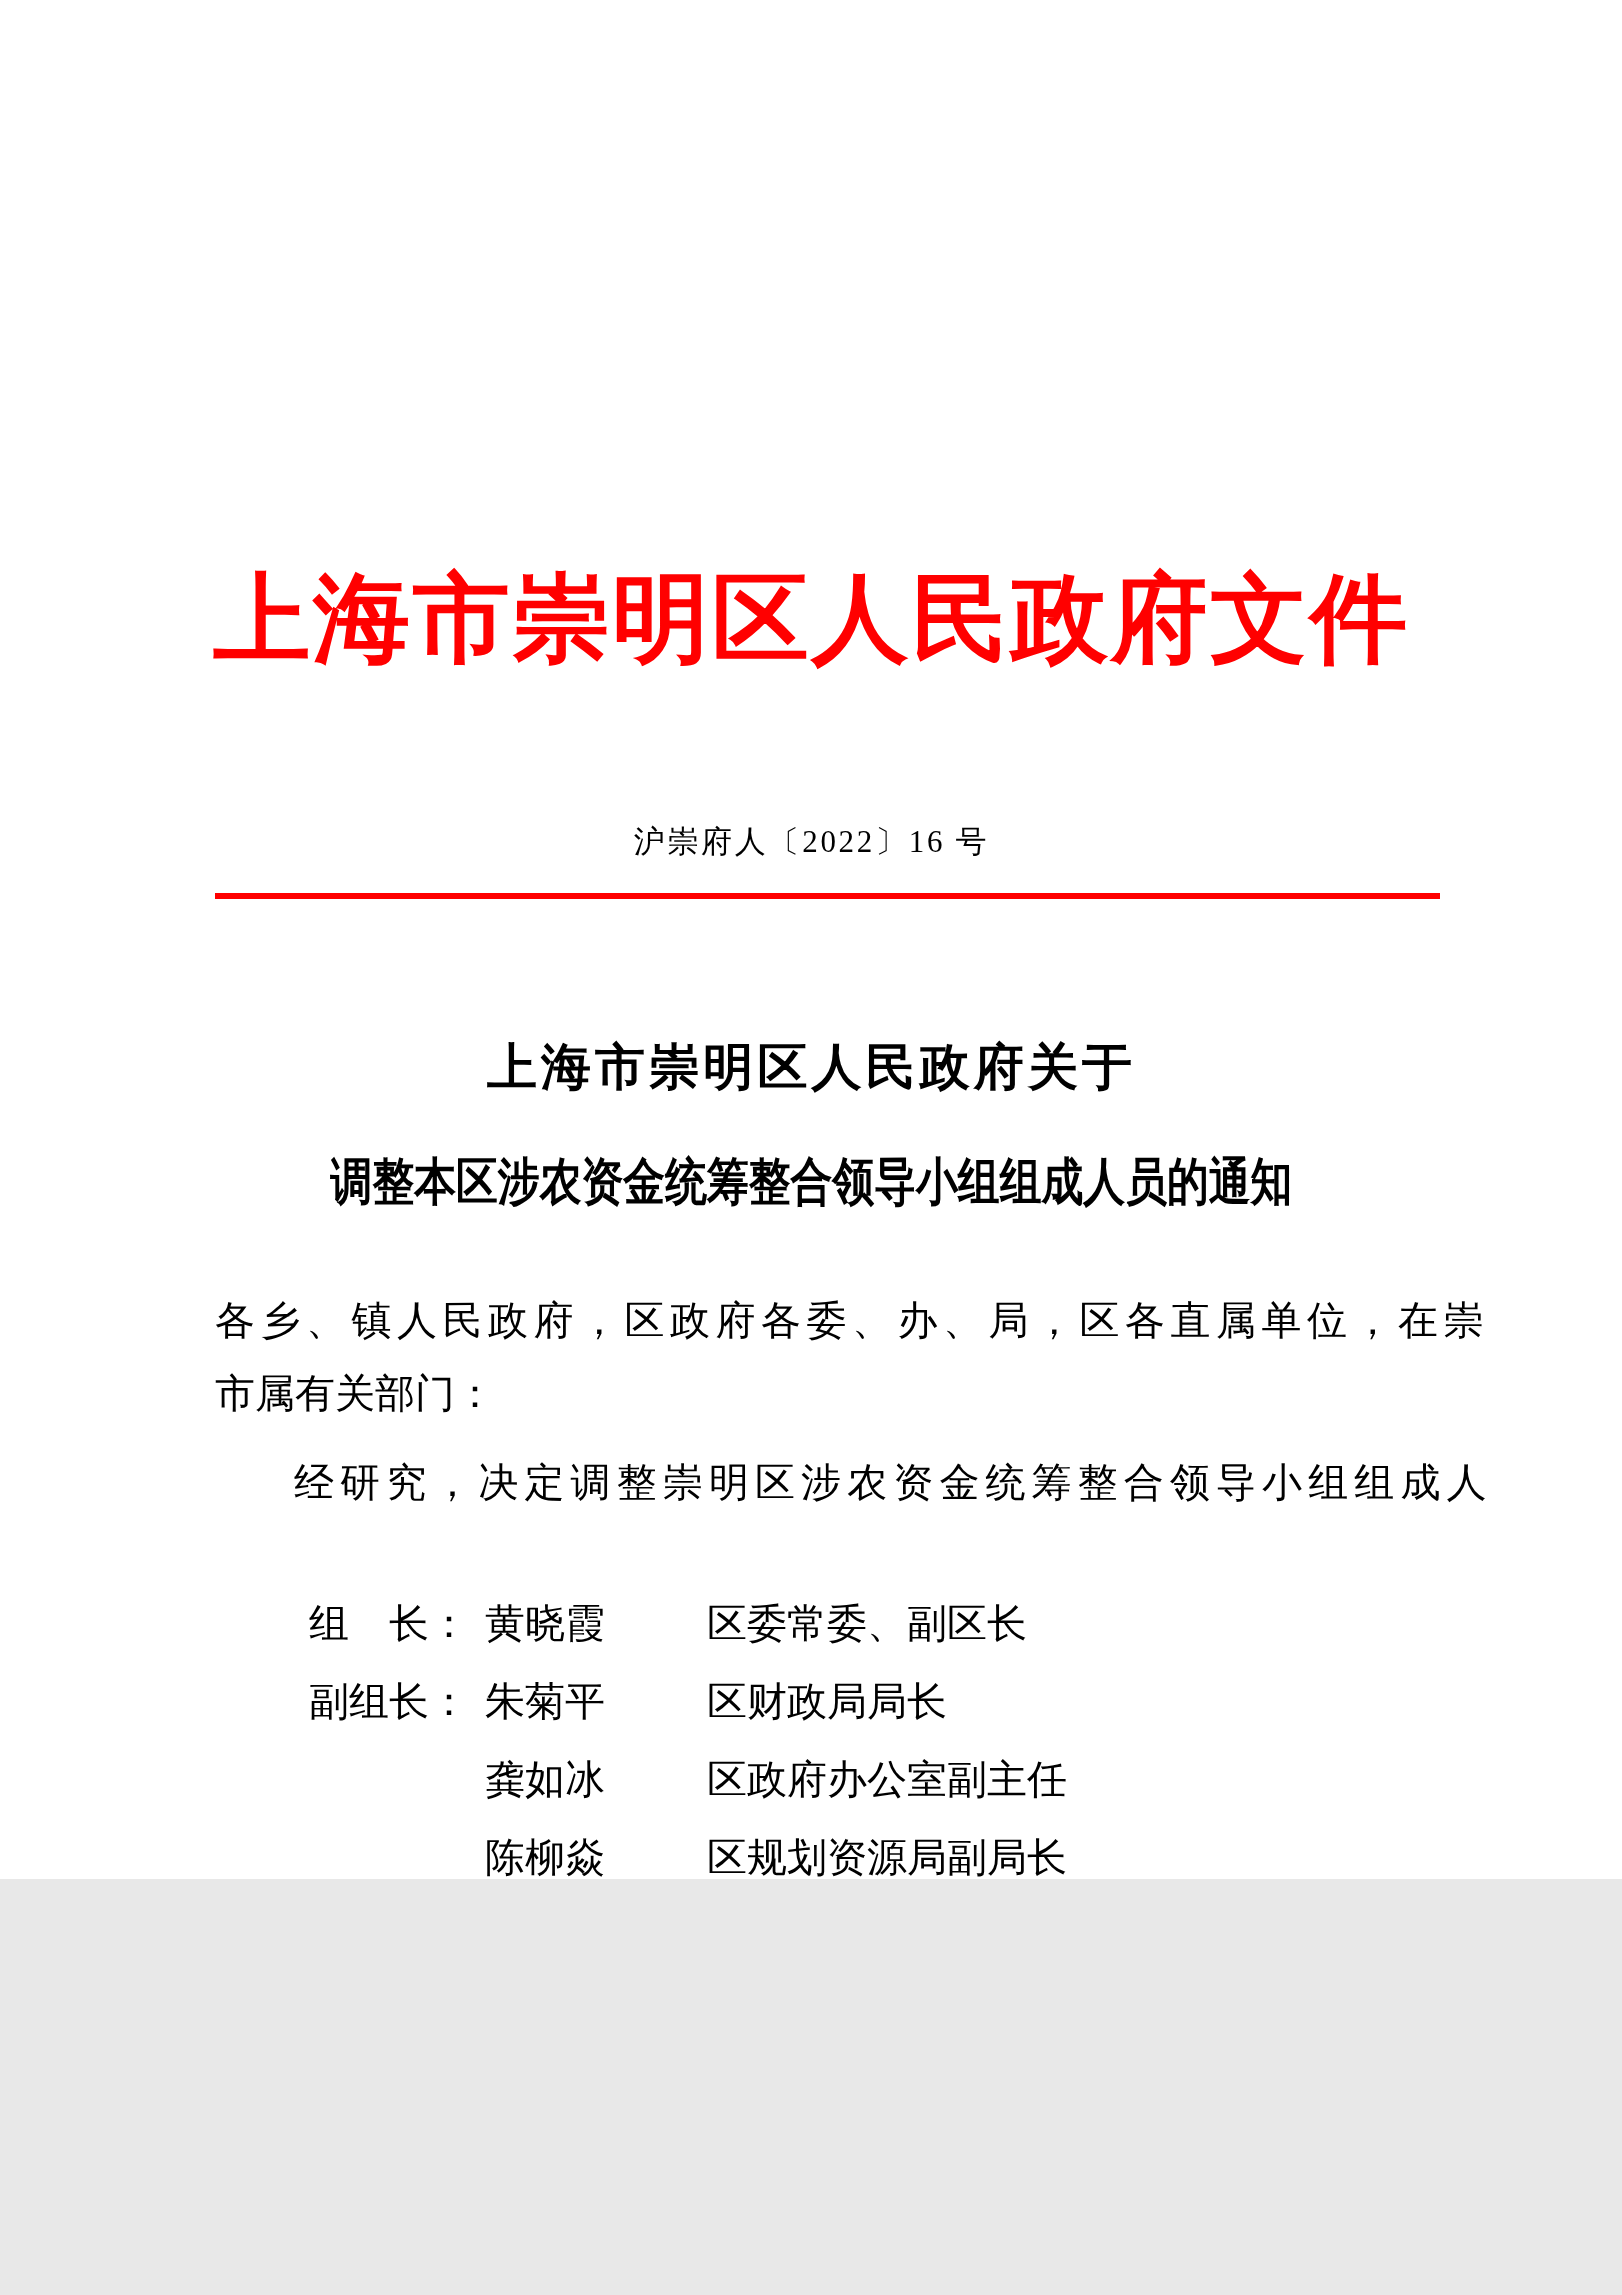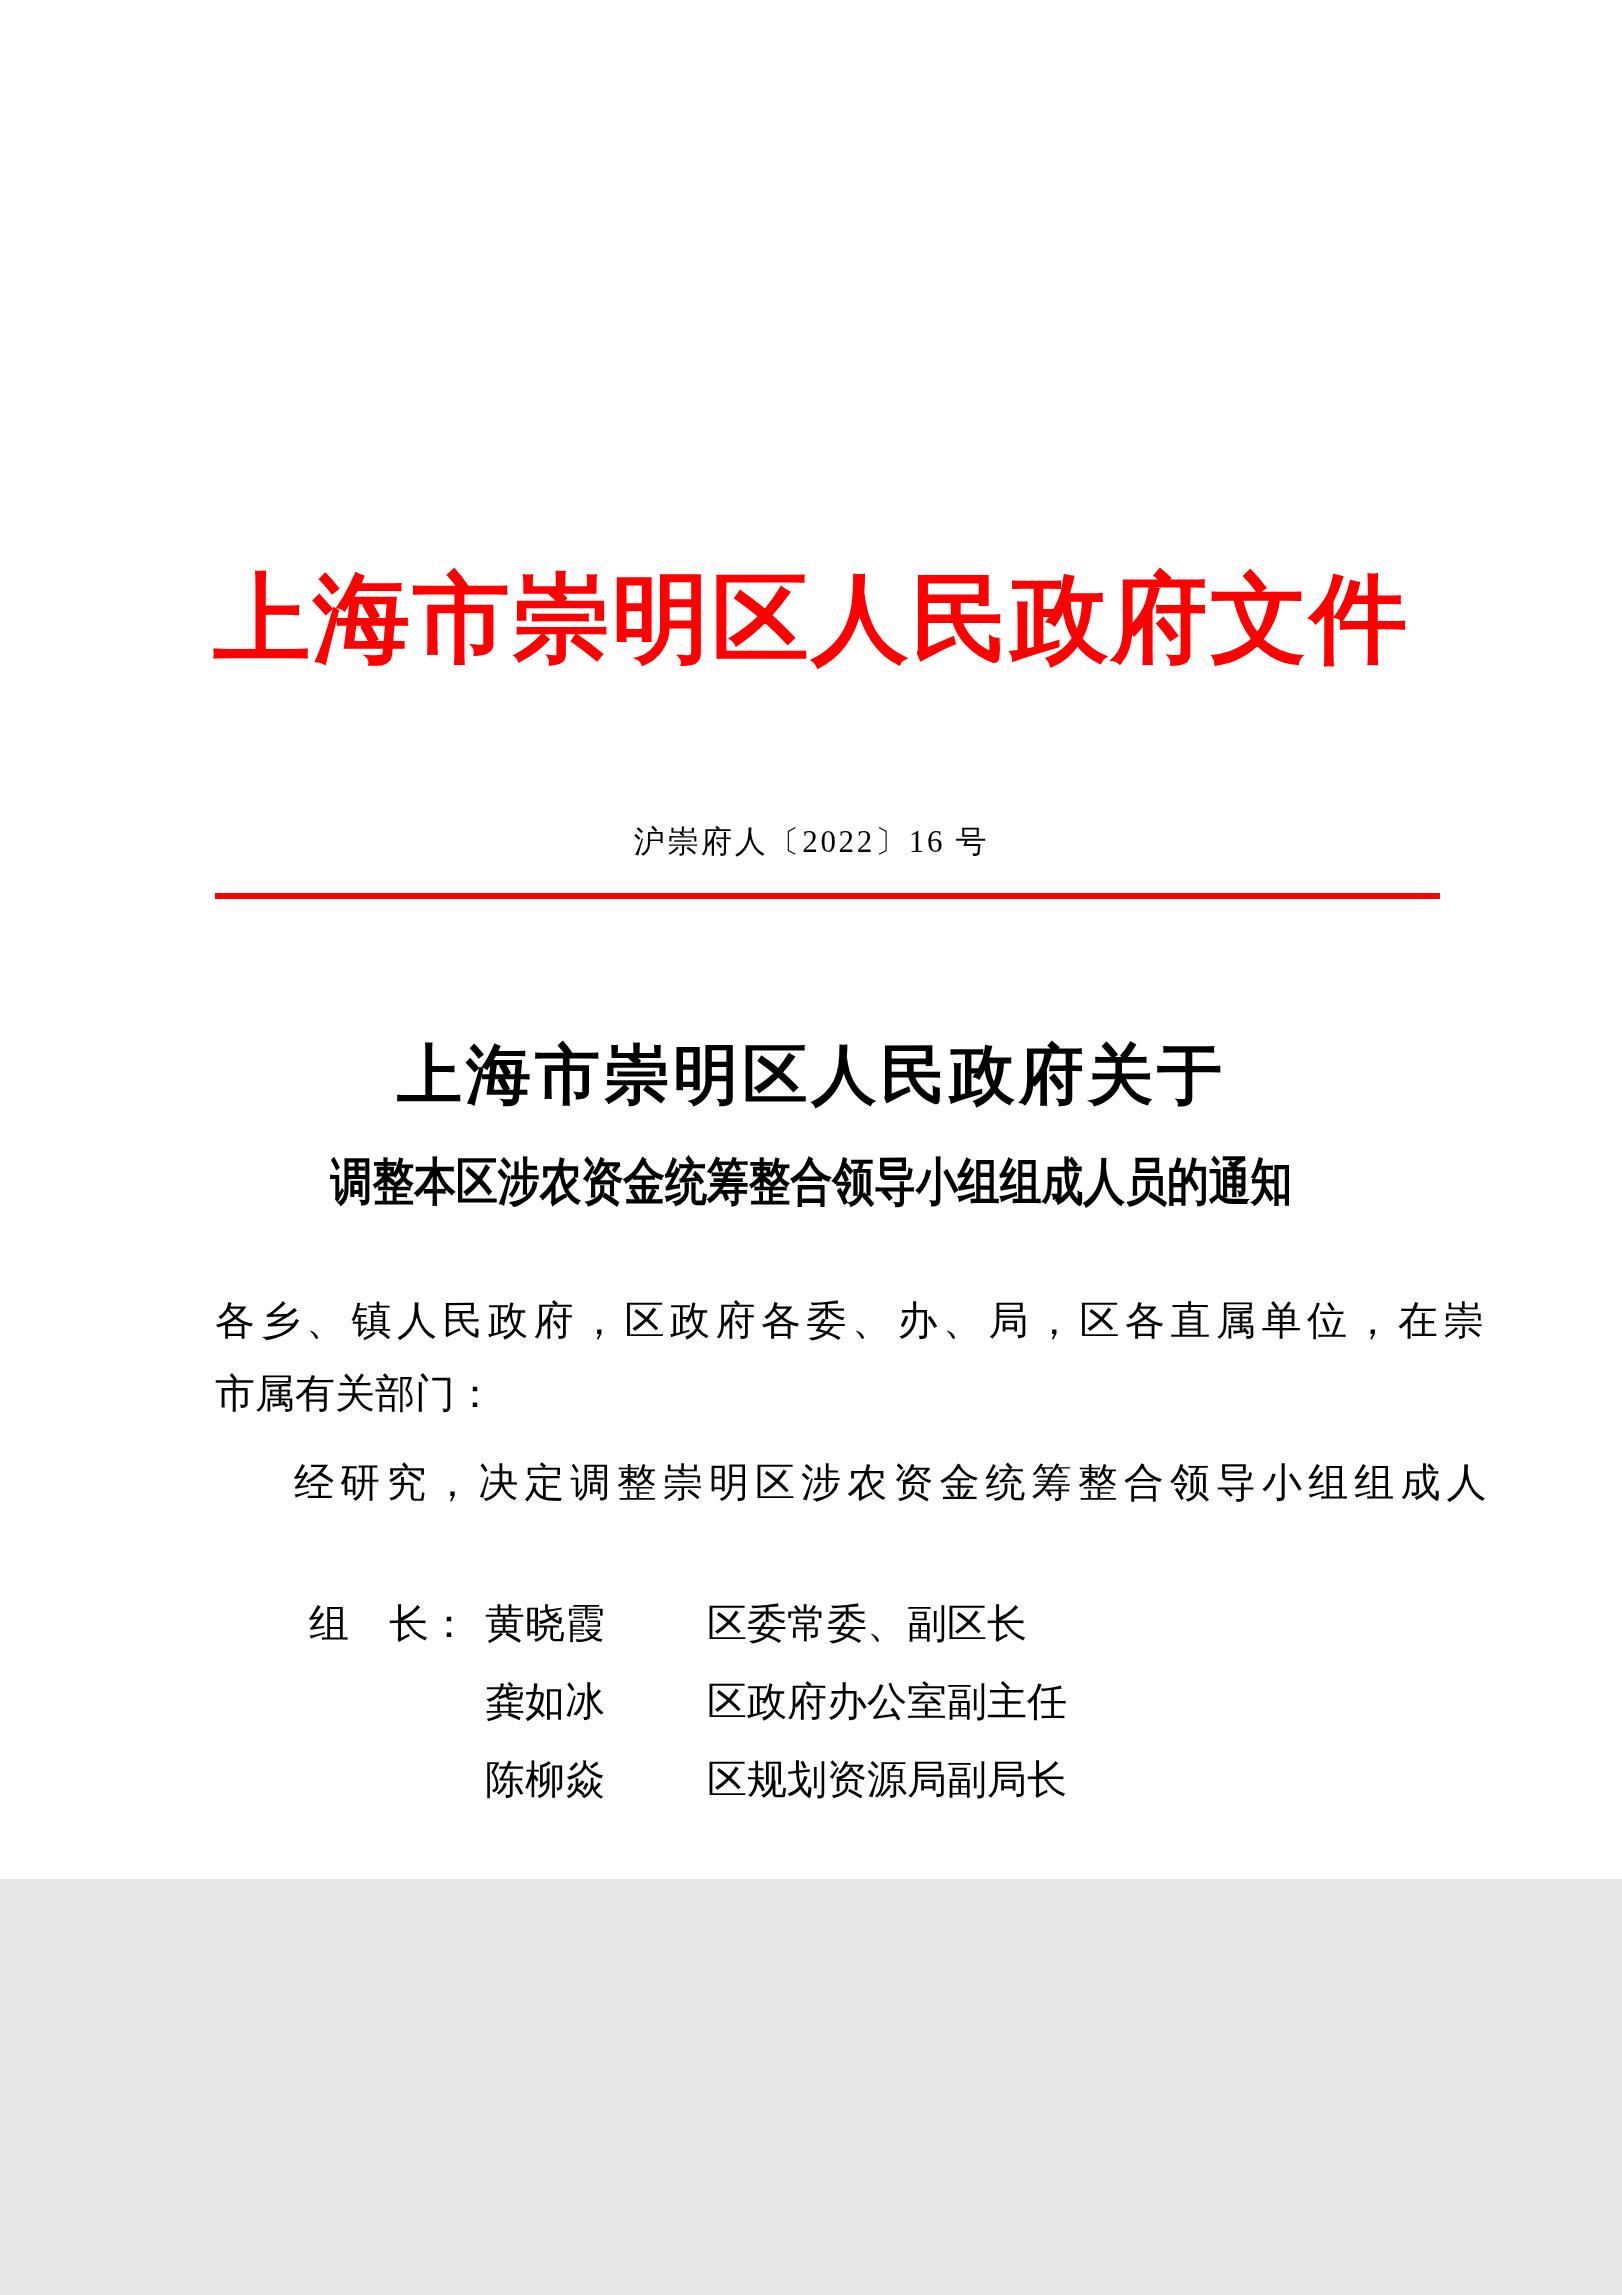--- a/index.html
+++ b/index.html
@@ -36,21 +36,21 @@
   .red-rule {
     position:absolute; top:893px; left:215px;
     width:1225px; height:6.1px;
     background:var(--accent,#ff0000);
   }
 
   
   .title-l1 {
     position:absolute; top:1041px; left:0; width:100%;
     text-align:center;
-    font-size:65px; font-weight:bold; line-height:1.05;
+    font-size:50px; font-weight:bold; line-height:1.05;
     letter-spacing:4.1px; white-space:nowrap;
   }
   .title-l2 {
     position:absolute; top:1156px; left:0; width:100%;
     text-align:center;
     font-size:51px; font-weight:bold; line-height:1.05;
     white-space:nowrap;
   }
   .title-l2 .squeeze {
     display:inline-block;
@@ -114,20 +114,25 @@
 
 
   <div class="members">
 
     <div class="member-row">
       <span class="m-label">组　长：</span>
       <span class="m-name">黄晓霞</span>
       <span class="m-role">区委常委、副区长</span>
     </div>
 
+    <div class="member-row">
+      <span class="m-label">副组长：</span>
+      <span class="m-name">朱菊平</span>
+      <span class="m-role">区财政局局长</span>
+    </div>
 
     <div class="member-row">
       <span class="m-label"></span>
       <span class="m-name">龚如冰</span>
       <span class="m-role">区政府办公室副主任</span>
     </div>
 
 
     <div class="member-row">
       <span class="m-label"></span>

